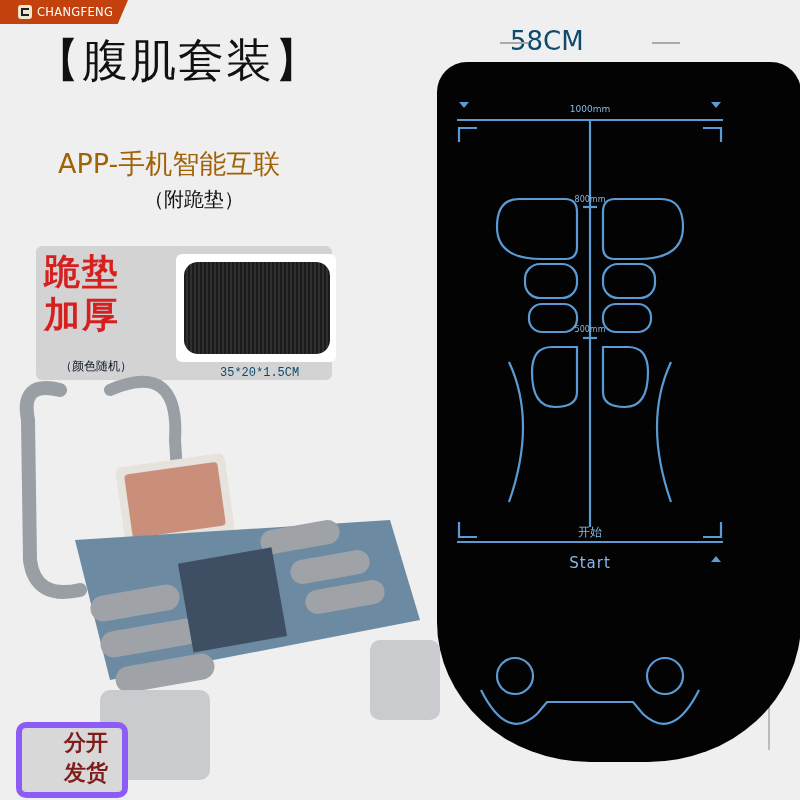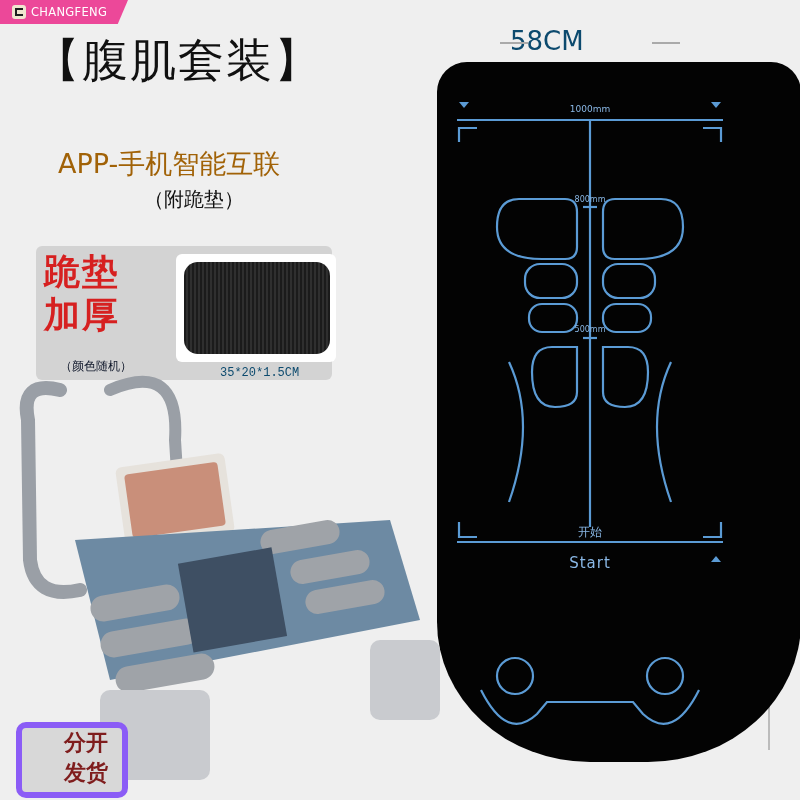--- a/index.html
+++ b/index.html
@@ -1,17 +1,17 @@
 <!DOCTYPE html>
 <html><head>
 <meta charset="utf-8">
 <style>
   html,body{margin:0;padding:0;}
   body{width:800px;height:800px;overflow:hidden;background:#efefef;font-family:"DejaVu Sans","Liberation Sans",sans-serif;position:relative;}
-  .brand{position:absolute;left:0;top:0;height:24px;width:128px;background:#ec4899;clip-path:polygon(0 0,100% 0,92% 100%,0 100%);display:flex;align-items:center;padding-left:12px;box-sizing:border-box;color:#fff;font-size:11.5px;letter-spacing:0.3px;}
+  .brand{position:absolute;left:0;top:0;height:24px;width:128px;background:#c2410c;clip-path:polygon(0 0,100% 0,92% 100%,0 100%);display:flex;align-items:center;padding-left:18px;box-sizing:border-box;color:#fff;font-size:11.5px;letter-spacing:0.3px;}
   .brand-logo{width:14px;height:14px;border-radius:3px;background:#f0e6cf;margin-right:5px;position:relative;}
   .brand-logo:after{content:"";position:absolute;left:3px;top:3px;width:8px;height:8px;border:2px solid #1f1f1f;border-right:none;box-sizing:border-box;}
   .title{position:absolute;left:34px;top:30px;font-size:46px;color:#111;letter-spacing:2px;font-weight:normal;}
   .subtitle{position:absolute;left:58px;top:146px;font-size:27px;color:#a16207;}
   .subnote{position:absolute;left:130px;top:186px;font-size:20px;color:#111;margin-left:14px;}
   .pad-card{position:absolute;left:36px;top:246px;width:296px;height:134px;background:#d3d3d3;border-radius:6px;}
   .pad-red{position:absolute;left:44px;top:250px;color:#d62020;font-size:36px;font-weight:bold;line-height:43px;letter-spacing:2px;}
   .pad-note{position:absolute;left:60px;top:358px;font-size:12px;color:#0f172a;}
   .pad-img{position:absolute;left:176px;top:254px;width:160px;height:108px;background:#fff;border-radius:6px;}
   .pad-black{position:absolute;left:184px;top:262px;width:146px;height:92px;border-radius:14px;background:repeating-linear-gradient(90deg,#1b1b1b 0 2px,#2f2f2f 2px 4px);}

